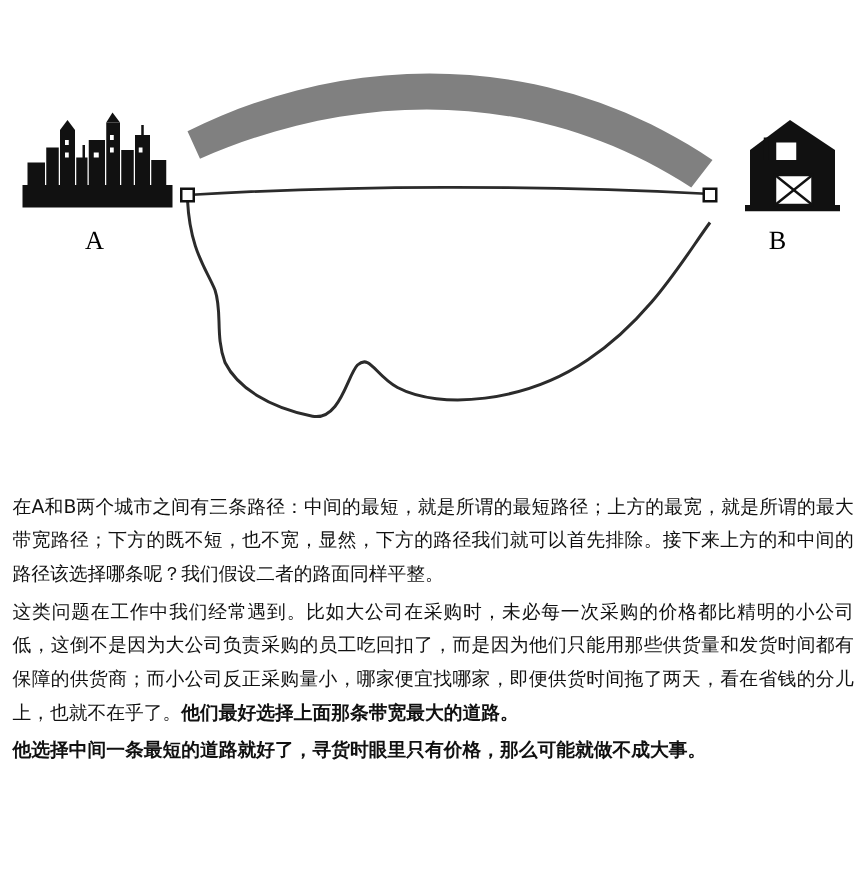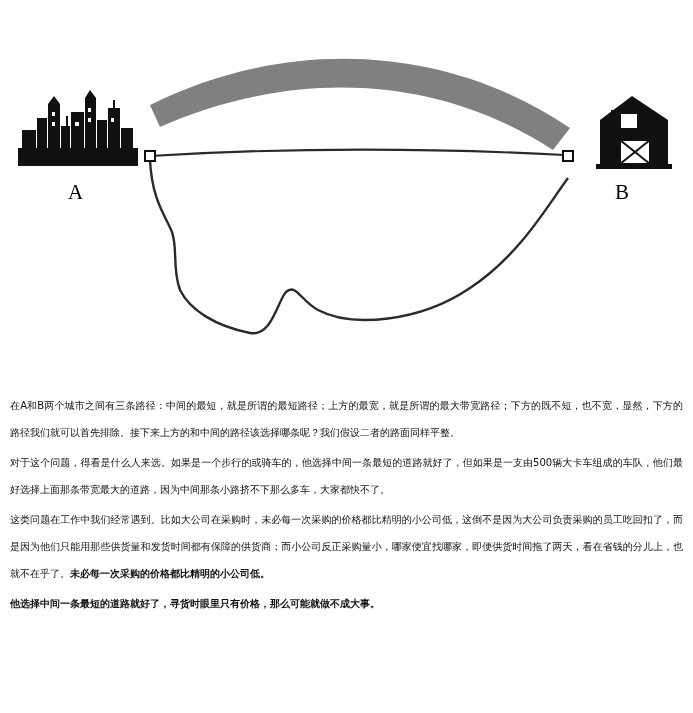--- a/index.html
+++ b/index.html
@@ -39,21 +39,21 @@
   .label-b { left: 615px; top: 180px; }
 
   .text-block {
     position: absolute;
     left: 10px;
     top: 392px;
     width: 673px;
   }
   .para {
     font-family: "DejaVu Sans", sans-serif;
-    font-size: 10px;
+    font-size: 15px;
     line-height: 27px;
     color: #111111;
     margin: 0 0 3px 0;
     text-align: justify;
     letter-spacing: 0px;
   }
   .para.last { margin-bottom: 0; }
   .bold {
     font-weight: bold;
   }
@@ -118,18 +118,17 @@
         <rect x="620" y="140" width="30" height="24"></rect>
       </g>
     </svg>
 
     <div class="label-a">A</div>
     <div class="label-b">B</div>
   </div>
 
   <div class="text-block">
     <p class="para">在A和B两个城市之间有三条路径：中间的最短，就是所谓的最短路径；上方的最宽，就是所谓的最大带宽路径；下方的既不短，也不宽，显然，下方的路径我们就可以首先排除。接下来上方的和中间的路径该选择哪条呢？我们假设二者的路面同样平整。</p>
-    <p class="para">对于这个问题，得看是什么人来选。如果是一个步行的或骑车的，他选择中间一条最短的道路就好了，但如果是一支由500辆大卡车组成的车队，他们最好选择上面那条带宽最大的道路，因为中间那条小路挤不下那么多车，大家都快不了。</p>
-    <p class="para"><span>这类问题在工作中我们经常遇到。比如大公司在采购时，未必每一次采购的价格都比精明的小公司低，这倒不是因为大公司负责采购的员工吃回扣了，而是因为他们只能用那些供货量和发货时间都有保障的供货商；而小公司反正采购量小，哪家便宜找哪家，即便供货时间拖了两天，看在省钱的分儿上，也就不在乎了。</span><span class="bold">未必每一次采购的价格都比精明的小公司低。</span></p>
+    <p class="para"><span>这类问题在工作中我们经常遇到。比如大公司在采购时，未必每一次采购的价格都比精明的小公司低，这倒不是因为大公司负责采购的员工吃回扣了，而是因为他们只能用那些供货量和发货时间都有保障的供货商；而小公司反正采购量小，哪家便宜找哪家，即便供货时间拖了两天，看在省钱的分儿上，也就不在乎了。</span><span class="bold">他们最好选择上面那条带宽最大的道路。</span></p>
     <p class="para last bold">他选择中间一条最短的道路就好了，寻货时眼里只有价格，那么可能就做不成大事。</p>
   </div>
 
 </div>
 
 </body></html>

